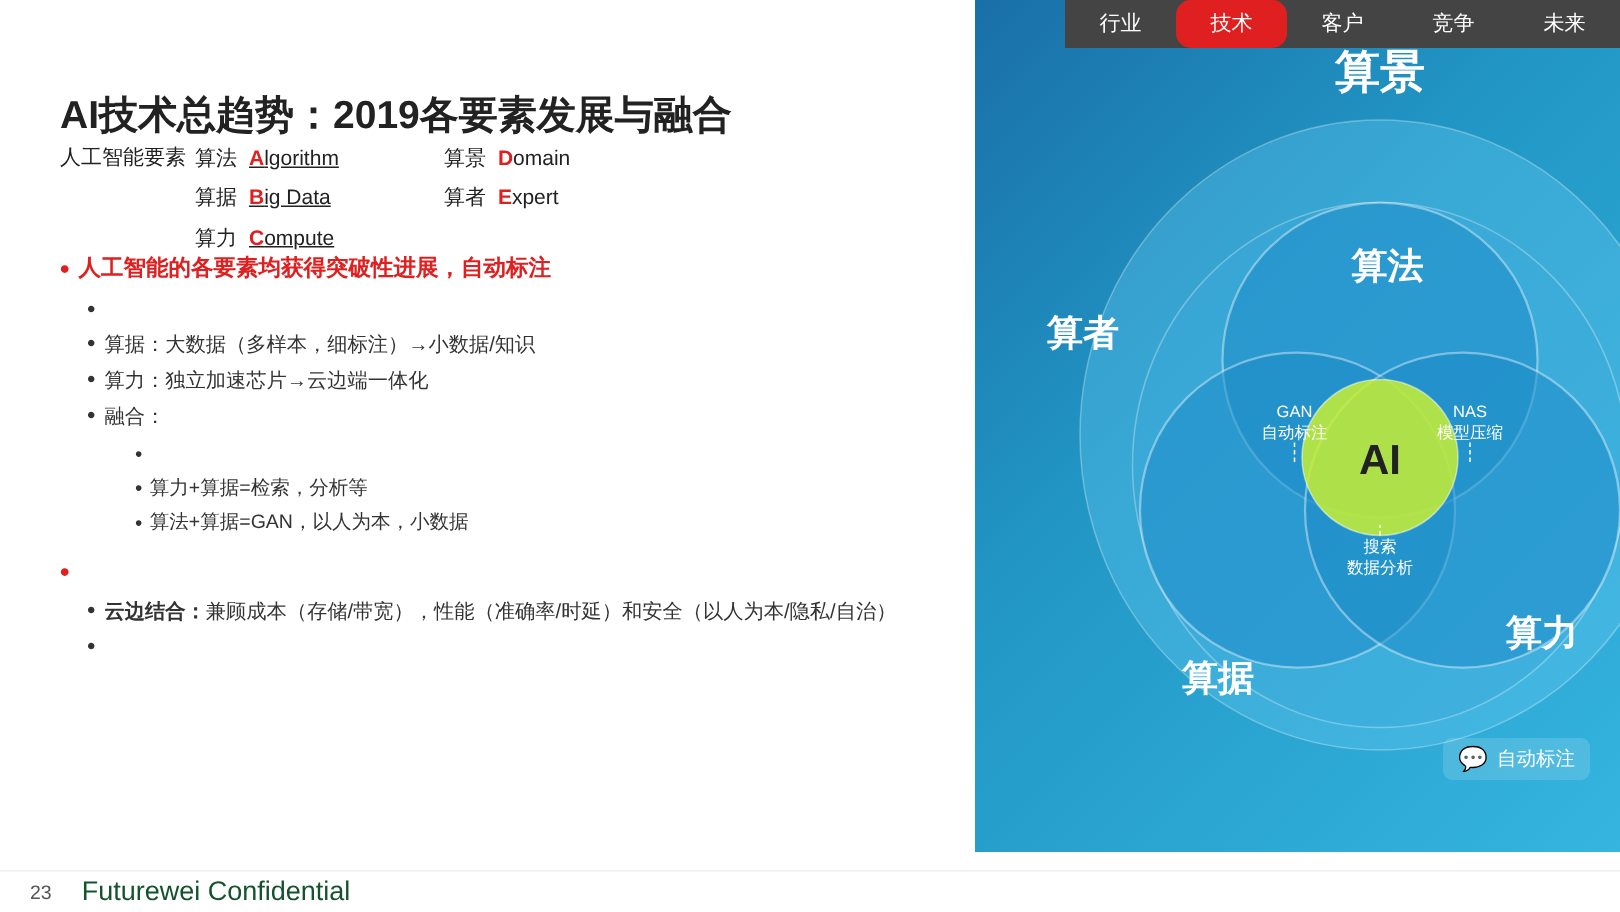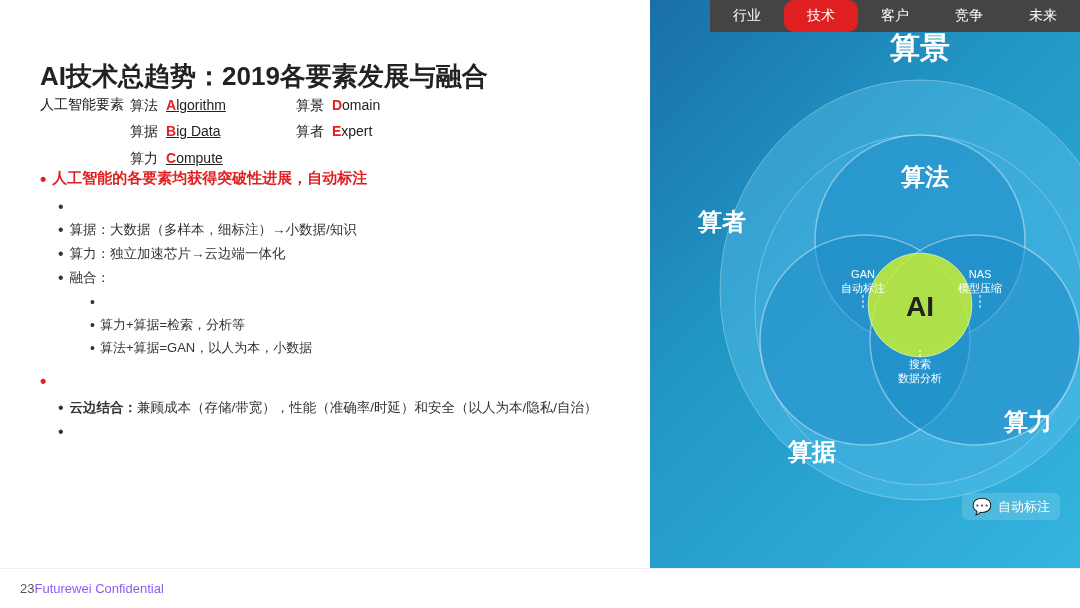--- a/index.html
+++ b/index.html
@@ -170,34 +170,35 @@
       width: 100%;
       height: 100%;
     }
 
     
     .footer {
       position: absolute;
       bottom: 0;
       left: 0;
       right: 0;
-      height: 40px;
+      height: 28px;
       background: #fff;
       border-top: 1px solid #eee;
       display: flex;
       align-items: center;
       padding: 0 20px;
+      gap: 20px;
     }
     .footer-page {
       font-size: 13px;
       color: #555;
     }
     .footer-conf {
-      font-size: 13px;
-      color: #8b5cf6;
+      font-size: 18px;
+      color: #14532d;
     }
 
     
     .wechat-badge {
       position: absolute;
       bottom: 48px;
       right: 20px;
       background: rgba(255,255,255,0.15);
       border-radius: 6px;
       padding: 4px 10px;

